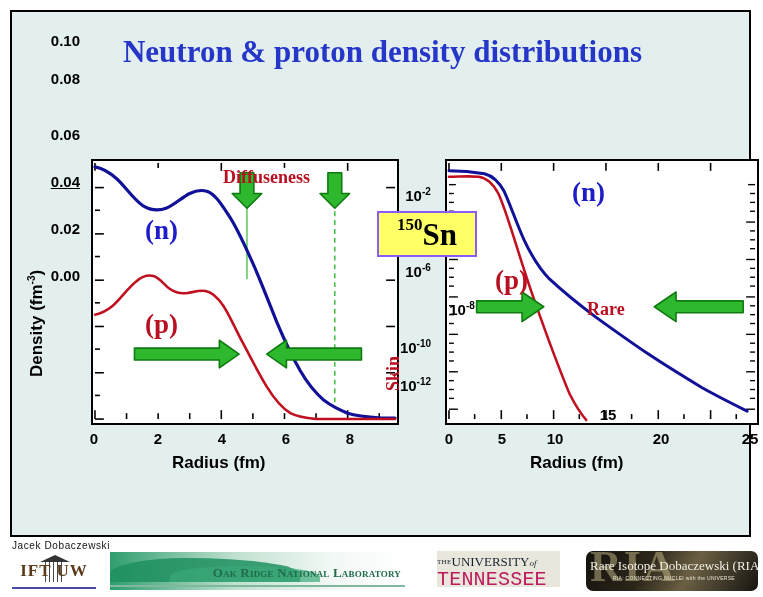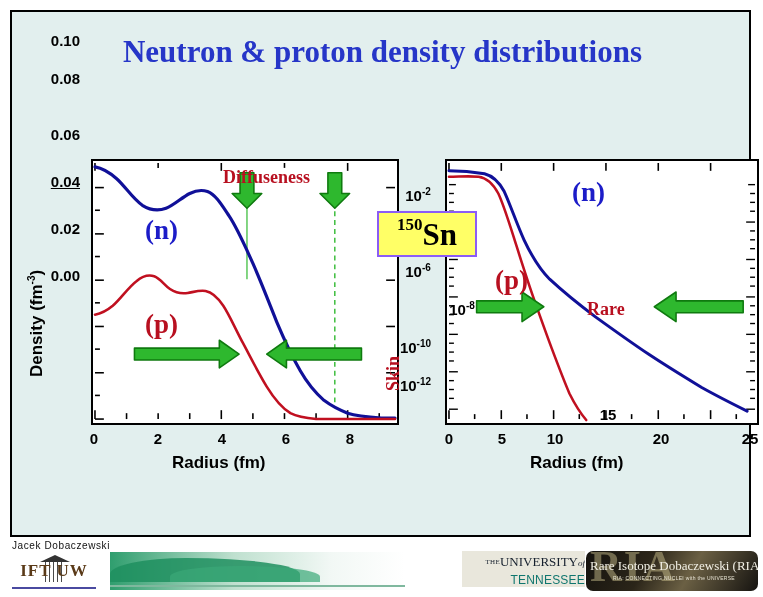--- a/index.html
+++ b/index.html
@@ -239,43 +239,43 @@
   }
   .ornl-rule {
     position: absolute;
     left: 0; bottom: 3px;
     width: 295px; height: 2px;
     background: #7fb89e;
   }
 
   .utk-logo {
     position: absolute;
-    left: 462px;
+    left: 437px;
     top: 14px;
     width: 123px;
     height: 36px;
     background: #e9e7dc;
     box-sizing: border-box;
-    text-align: right;
+    text-align: left;
     overflow: hidden;
   }
   .utk-line1 {
     font-family: "Liberation Serif", serif;
     font-size: 13px;
     color: #16202e;
     line-height: 16px;
     margin-top: 3px;
     white-space: nowrap;
   }
   .utk-the { font-size: 7px; vertical-align: 2px; letter-spacing: .3px; }
   .utk-of  { font-size: 9px; font-style: italic; }
   .utk-line2 {
-    font-family: Liberation Sans, sans-serif;
-    font-size: 12px;
-    color: #0f766e;
+    font-family: Liberation Mono, monospace;
+    font-size: 20px;
+    color: #be185d;
     line-height: 18px;
     letter-spacing: 0.2px;
     white-space: nowrap;
   }
 
   .ria-logo {
     position: absolute;
     left: 586px;
     top: 14px;
     width: 172px;
@@ -558,20 +558,21 @@
 
     <div class="iftuw-logo">
       <div class="iftuw-roof"></div>
       <div class="iftuw-columns"></div>
       <div class="iftuw-text">IFT    UW</div>
     </div>
 
     <div class="ornl-logo">
       <div class="ornl-hill"></div>
       <div class="ornl-hill2"></div>
+      <div class="ornl-text">Oak Ridge National Laboratory</div>
       <div class="ornl-rule"></div>
     </div>
 
     <div class="utk-logo">
       <div class="utk-line1"><span class="utk-the">THE</span><span>UNIVERSITY</span><span class="utk-of">of</span></div>
       <div class="utk-line2">TENNESSEE</div>
     </div>
 
     <div class="ria-logo">
       <div class="ria-ghost">RIA</div>

